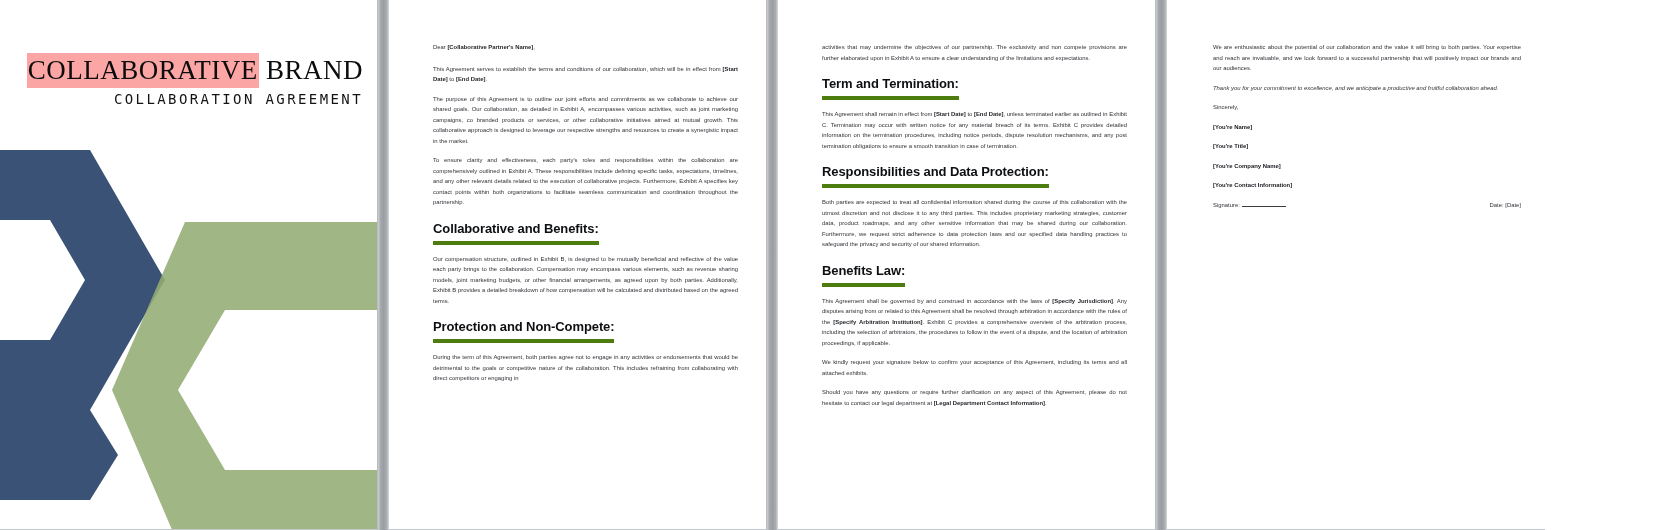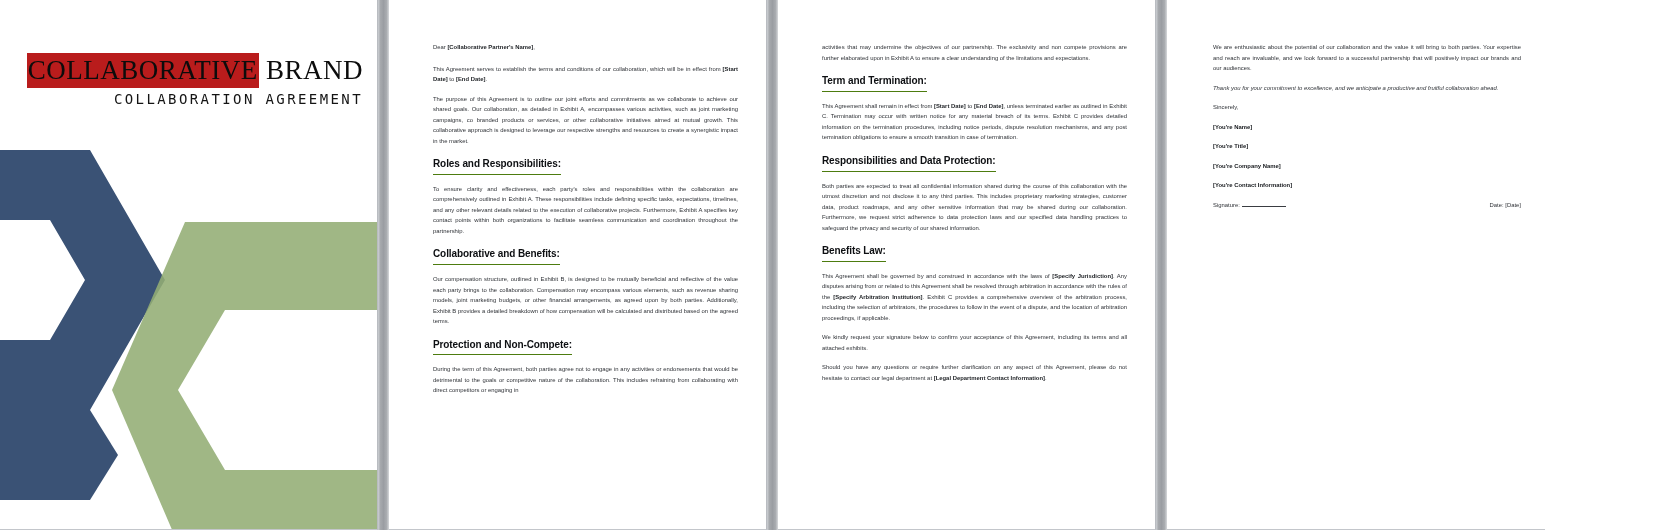--- a/index.html
+++ b/index.html
@@ -52,21 +52,21 @@
   .cover-title {
     font-family: "Liberation Serif", serif;
     font-size: 27px;
     letter-spacing: 0.5px;
     color: #0c0c0c;
     line-height: 1.05;
     white-space: nowrap;
     display: block;
   }
   .cover-title .hl {
-    background: #b91c1c;
+    background: #fca5a5;
     padding: 2px 1px 3px 1px;
   }
   .cover-subtitle {
     font-family: "DejaVu Sans Mono", monospace;
     font-size: 14px;
     letter-spacing: 2.4px;
     color: #141414;
     margin-top: 7px;
     display: block;
     white-space: nowrap;
@@ -97,27 +97,27 @@
   }
   #page-4 .doc-body { left: 46px; right: 24px; }
 
   .doc-body p {
     margin: 0 0 9px 0;
   }
   .doc-body b, .doc-body strong { font-weight: bold; color: #1d2024; }
   .doc-body em { font-style: italic; }
 
   h2.section-heading {
-    font-size: 10px;
+    font-size: 13px;
     font-weight: bold;
     color: #0d0f12;
     margin: 0 0 9px 0;
     padding: 0 0 1px 0;
     display: inline-block;
-    border-bottom: 1px solid #4d7c0f;
+    border-bottom: 4px solid #4d7c0f;
     letter-spacing: -0.1px;
     text-align: center;
   }
   .heading-wrap { text-align: left; margin-bottom: 0; }
 
   .salutation { margin-bottom: 11px !important; }
 
   .sig-line {
     display: flex;
     justify-content: space-between;
@@ -166,23 +166,20 @@
 
   <div class="page page-border-r page-border-b" id="page-2">
     <div class="doc-body">
 
       <p class="salutation"><span>Dear </span><b>[Collaborative  Partner's Name]</b><span>,</span></p>
 
       <p><span>This Agreement serves to establish the terms and conditions of our collaboration, which will be in effect from </span><b>[Start Date]</b><span> to </span><b>[End Date]</b><span>.</span></p>
 
       <p>The purpose of this Agreement is to outline our joint efforts and commitments as we collaborate to achieve our shared goals. Our collaboration, as detailed in Exhibit A, encompasses various activities, such as joint marketing campaigns, co branded products or services, or other collaborative initiatives aimed at mutual growth. This collaborative approach is designed to leverage our respective strengths and resources to create a synergistic impact in the market.</p>
 
-      <div class="heading-wrap">
-        <h2 class="section-heading">Roles and Responsibilities:</h2>
-      </div>
       <p>To ensure clarity and effectiveness, each party's roles and responsibilities within the collaboration are comprehensively outlined in Exhibit A. These responsibilities include defining specific tasks, expectations, timelines, and any other relevant details related to the execution of collaborative projects. Furthermore, Exhibit A specifies key contact points within both organizations to facilitate seamless communication and coordination throughout the partnership.</p>
 
       <div class="heading-wrap">
         <h2 class="section-heading">Collaborative and Benefits:</h2>
       </div>
       <p>Our compensation structure, outlined in Exhibit B, is designed to be mutually beneficial and reflective of the value each party brings to the collaboration. Compensation may encompass various elements, such as revenue sharing models, joint marketing budgets, or other financial arrangements, as agreed upon by both parties. Additionally, Exhibit B provides a detailed breakdown of how compensation will be calculated and distributed based on the agreed terms.</p>
 
       <div class="heading-wrap">
         <h2 class="section-heading">Protection and Non-Compete:</h2>
       </div>

